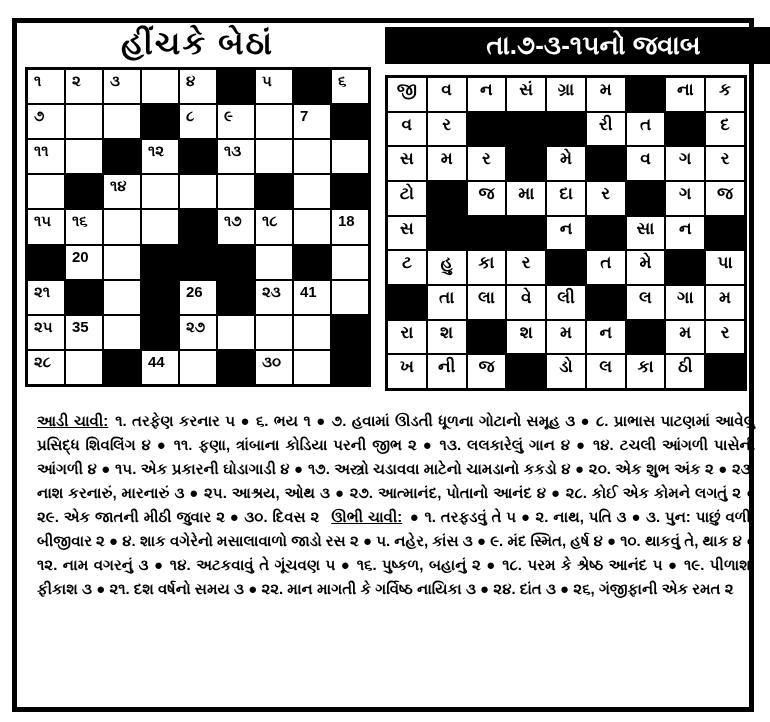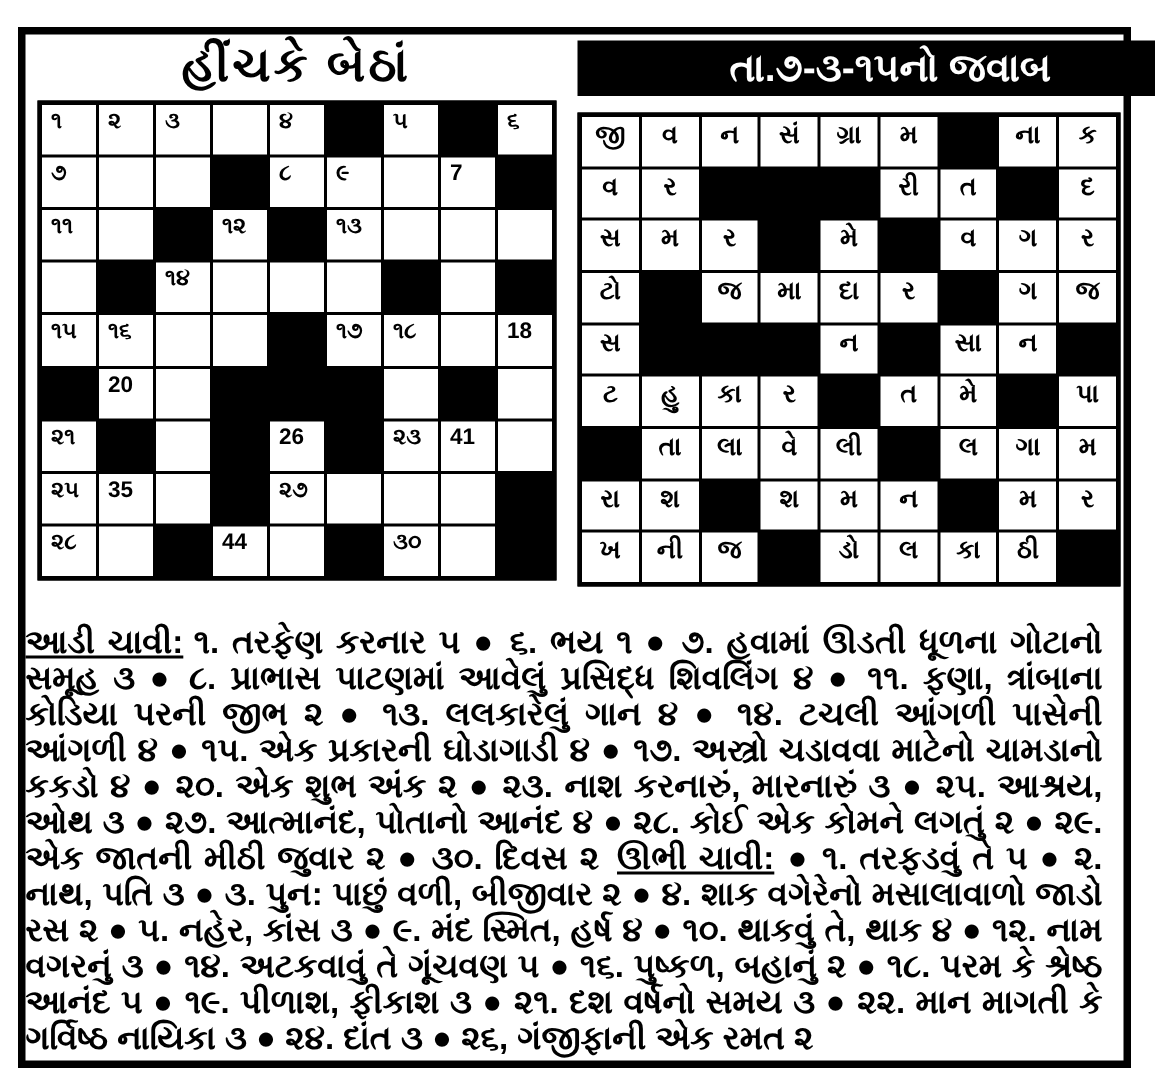--- a/index.html
+++ b/index.html
@@ -44,22 +44,22 @@
   .cell.black { background:#000; }
   .grid-puzzle .cell span {
     display:block; padding:2px 0 0 6px;
     font-size:15px; font-weight:bold; text-align:left; line-height:17px;
   }
   .grid-answer .cell span {
     display:block; padding:2px 0 0 0;
     font-size:17px; font-weight:bold; text-align:center; line-height:19px;
   }
   .clues {
-    position:absolute; left:0; top:371px; width:718px;
-    font-size:22px; font-weight:bold; line-height:24px;
+    position:absolute; left:20px; top:371px; width:718px;
+    font-size:15px; font-weight:bold; line-height:24px;
     text-align:justify;
   }
   .clue-label {
     text-decoration:underline;
     margin-right:7px;
   }
   .clue-label.down { margin-left:12px; }
 </style>
 </head>
 <body>

